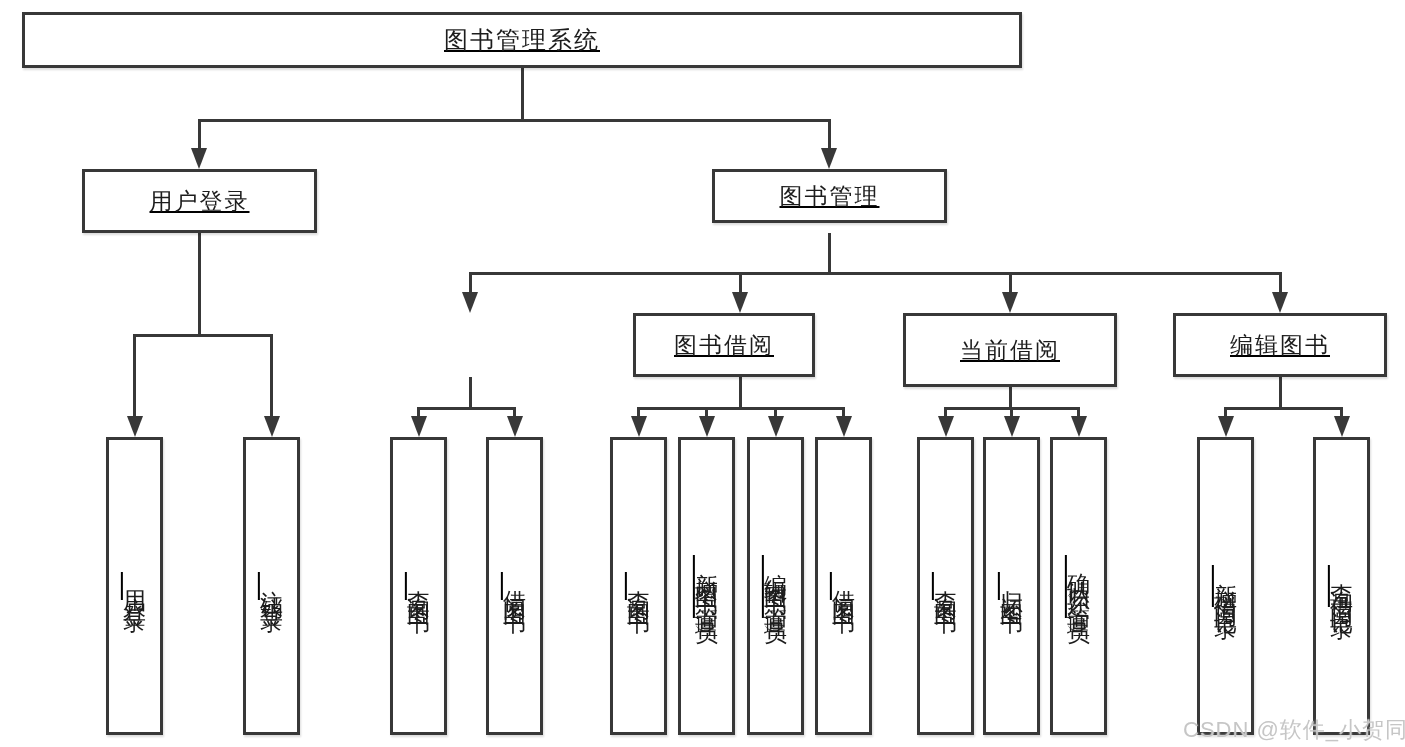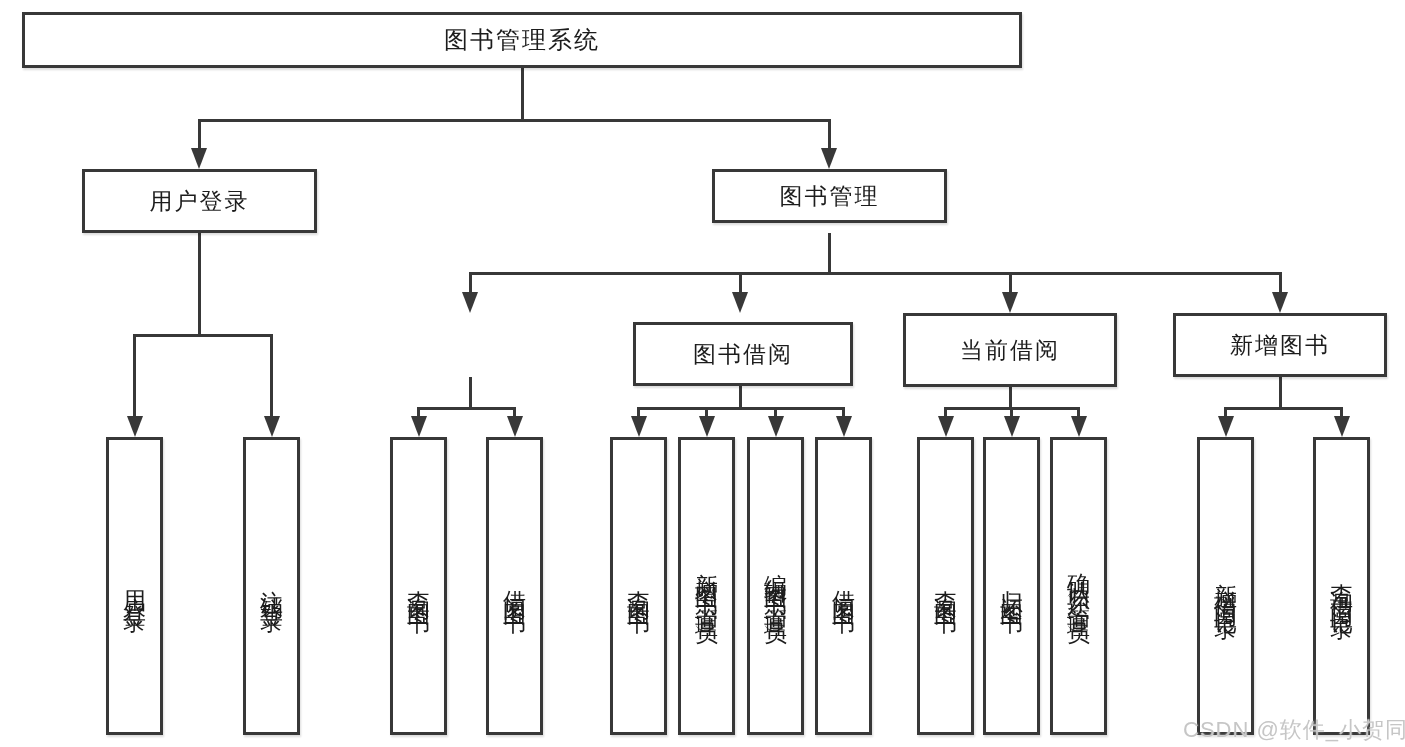--- a/index.html
+++ b/index.html
@@ -19,20 +19,21 @@
   .box{
     position:absolute;
     box-sizing:border-box;
     border:3px solid var(--line);
     background:#fff;
     display:flex;
     align-items:center;
     justify-content:center;
     z-index:2;
     box-shadow:1px 2px 2px rgba(0,0,0,0.14);
+    text-decoration:underline;
   }
   .box .lbl{
     color:var(--text);
     font-size:23px;
     line-height:1.25;
     white-space:nowrap;
   }
   .box.root .lbl{font-size:24px;letter-spacing:2px;}
   .box.h .lbl{letter-spacing:2px;}
   .box.v .lbl{
@@ -123,28 +124,28 @@
     <span class="lbl">图书管理系统</span>
   </div>
 
   <div class="box h" style="left:82px;top:169px;width:235px;height:64px">
     <span class="lbl">用户登录</span>
   </div>
   <div class="box h" style="left:712px;top:169px;width:235px;height:54px">
     <span class="lbl">图书管理</span>
   </div>
 
-  <div class="box h" style="left:633px;top:322px;width:220px;height:64px">
+  <div class="box h" style="left:633px;top:313px;width:182px;height:64px">
     <span class="lbl">图书借阅</span>
   </div>
   <div class="box h" style="left:903px;top:313px;width:214px;height:74px">
     <span class="lbl">当前借阅</span>
   </div>
   <div class="box h" style="left:1173px;top:313px;width:214px;height:64px">
-    <span class="lbl">新增图书</span>
+    <span class="lbl">编辑图书</span>
   </div>
 
   <div class="box v" style="left:106px;top:437px;width:57px;height:298px">
     <span class="lbl">用户登录</span>
   </div>
   <div class="box v" style="left:243px;top:437px;width:57px;height:298px">
     <span class="lbl">注销登录</span>
   </div>
 
   <div class="box v" style="left:390px;top:437px;width:57px;height:298px">

